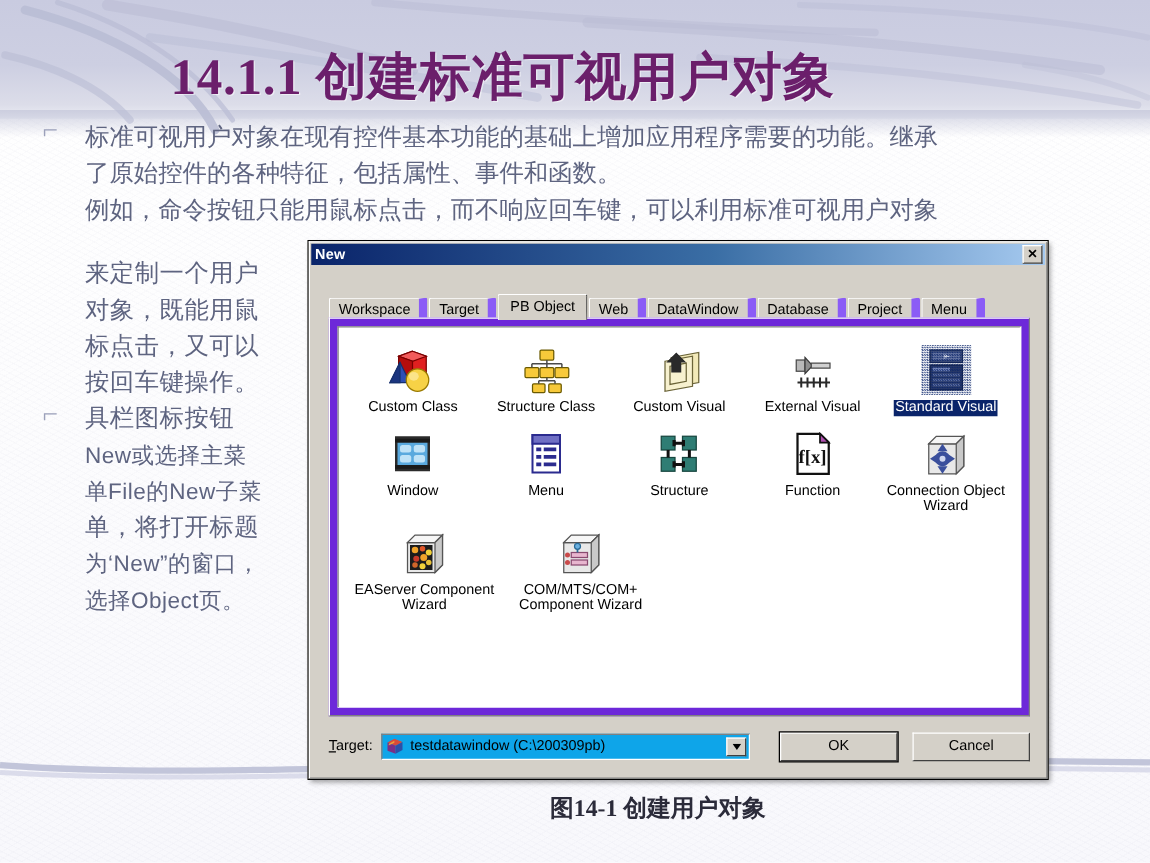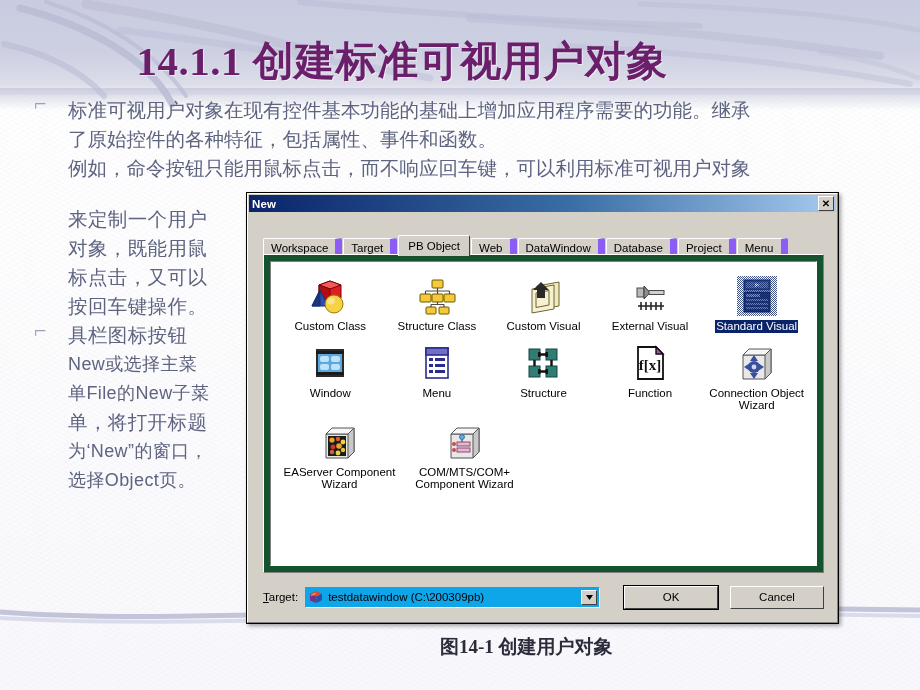--- a/index.html
+++ b/index.html
@@ -119,21 +119,21 @@
   }
   .tab.active{
     height:21px; margin-top:-3px; padding:0 9px; font-weight:normal;
     background:#d4d0c8; z-index:2;
     border-top:1px solid #fff; border-left:1px solid #fff;
     border-right:1px solid #404040;
   }
 
   #tab-body{
     position:absolute; left:16px; top:61px; right:14px; bottom:50px;
-    background:#14532d;
+    background:#6d28d9;
     border-top:1px solid #fff; border-left:1px solid #fff;
     border-right:1px solid #808080; border-bottom:1px solid #808080;
     padding:6px;
   }
   #icon-pane{
     position:absolute; inset:6px;
     background:#fff;
     border-top:1px solid #808080; border-left:1px solid #808080;
     border-right:1px solid #fff; border-bottom:1px solid #fff;
     overflow:hidden;

